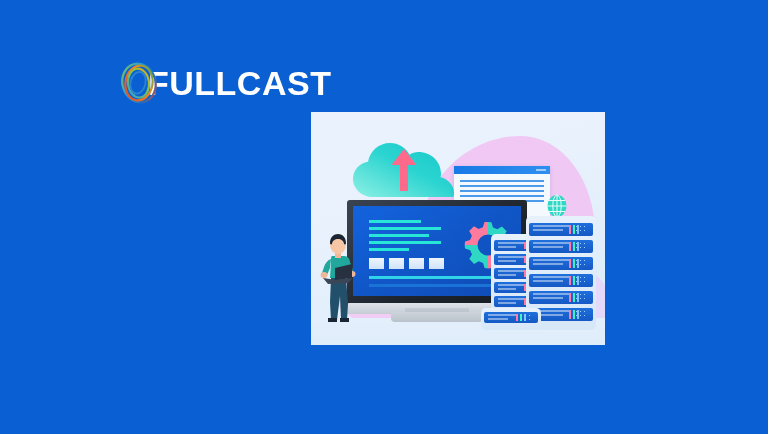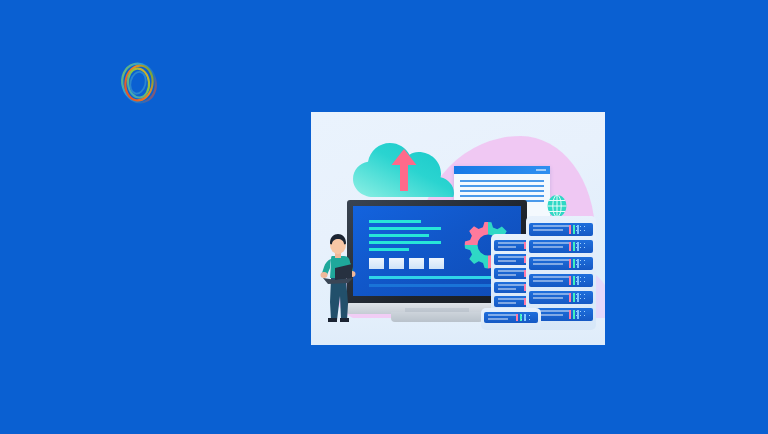--- a/index.html
+++ b/index.html
@@ -229,20 +229,21 @@
             <stop offset="60%" stop-color="#8cc63f"></stop>
             <stop offset="100%" stop-color="#f0a31e"></stop>
           </linearGradient>
         </defs>
         <ellipse cx="21" cy="22" rx="16.5" ry="19.5" fill="none" stroke="url(#r1)" stroke-width="2.3" transform="rotate(-16 21 22)"></ellipse>
         <ellipse cx="21" cy="22" rx="13.5" ry="17.5" fill="none" stroke="url(#r2)" stroke-width="2.2" transform="rotate(10 21 22)"></ellipse>
         <ellipse cx="20.5" cy="22" rx="10.5" ry="14.5" fill="none" stroke="url(#r3)" stroke-width="2.1" transform="rotate(-6 21 22)"></ellipse>
         <ellipse cx="20" cy="22" rx="7.5" ry="11" fill="none" stroke="#2b86cf" stroke-width="1.8" transform="rotate(14 21 22)"></ellipse>
       </svg>
     </div>
+    <div class="logo-word">FULLCAST</div>
   </div>
 
   <div class="illus">
 
     <div class="blob-pink"></div>
     <div class="blob-lilac"></div>
     <div class="blob-pink2"></div>
     <div class="floor"></div>
 
     <div class="cloud">

